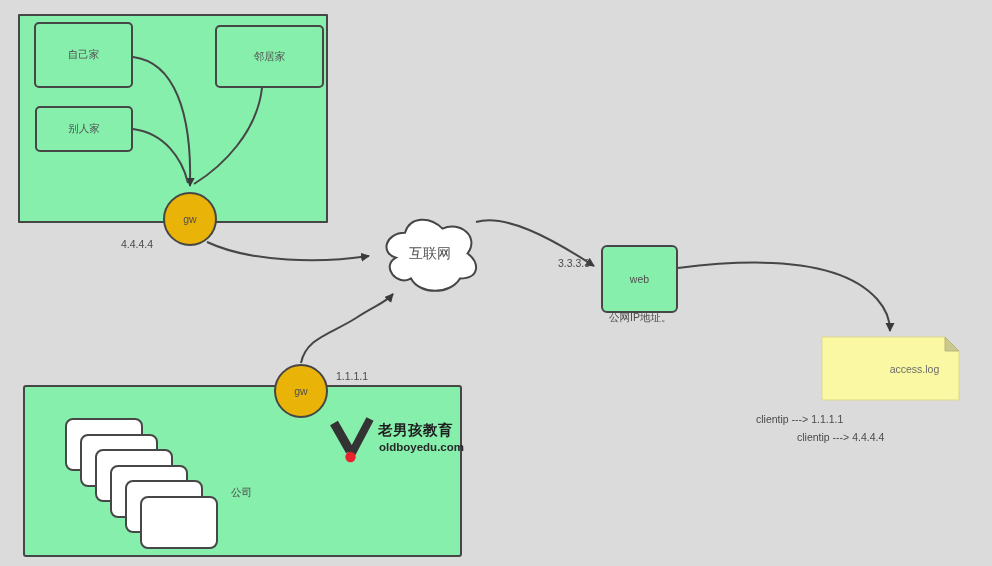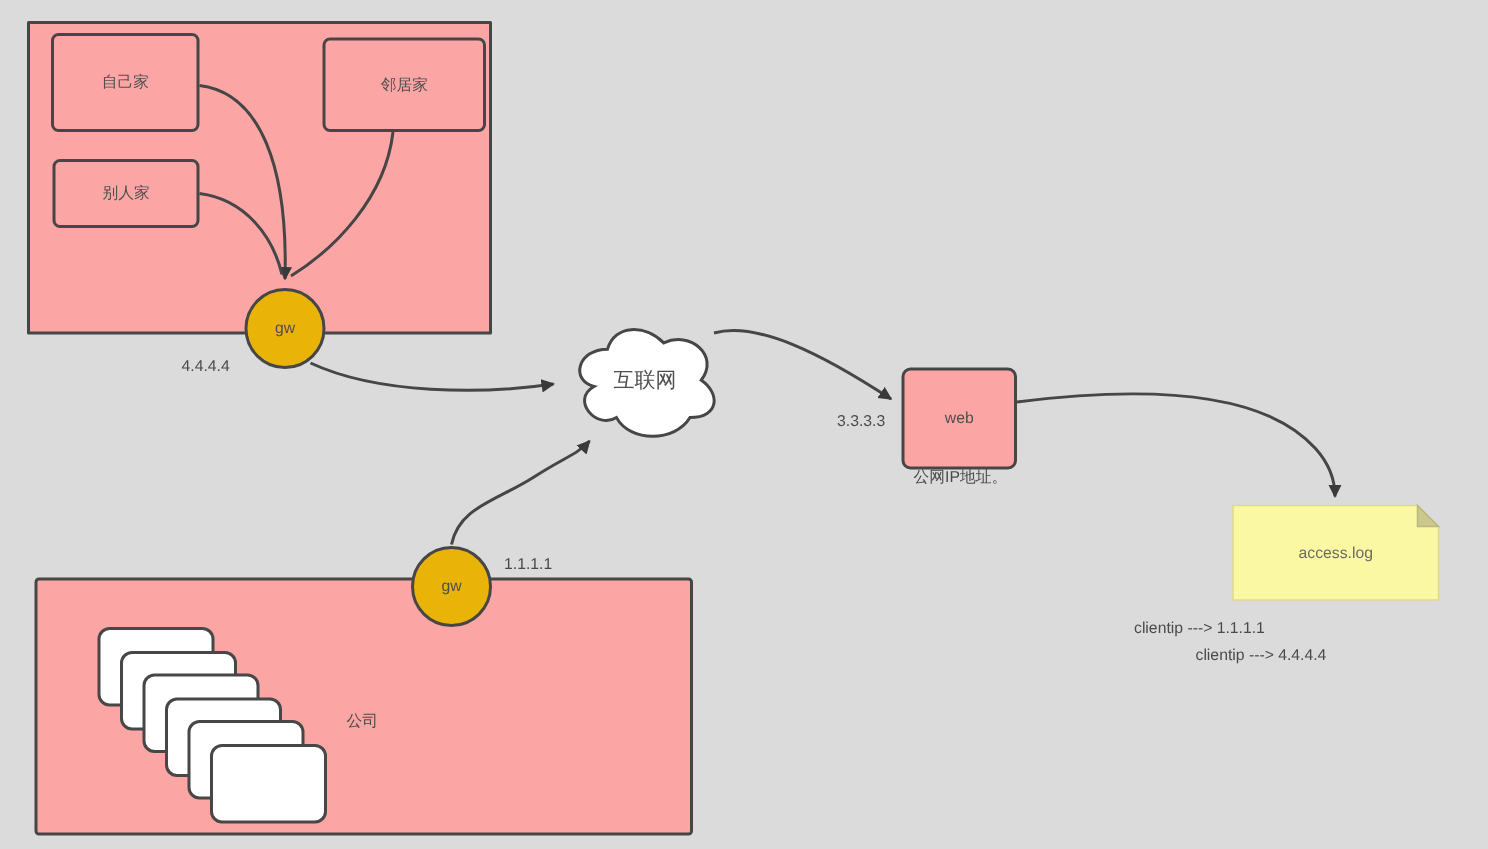--- a/index.html
+++ b/index.html
@@ -1,55 +1,55 @@
 <!DOCTYPE html>
 <html><head>
 <meta charset="utf-8">
 <style>
   html,body{margin:0;padding:0;}
   body{font-family:"Liberation Sans","DejaVu Sans",sans-serif;background:#dbdbdb;}
   .canvas{position:relative;width:992px;height:566px;background:#dbdbdb;overflow:hidden;}
 
-  .shape{position:absolute;box-sizing:border-box;background:#fca5a5;border:2px solid #464646;}
+  .shape{position:absolute;box-sizing:border-box;background:#86efac;border:2px solid #464646;}
   .lbl{position:absolute;color:#4a4a4a;font-size:10.5px;white-space:nowrap;}
 
   
   .home-group{left:18px;top:14px;width:310px;height:209px;border-radius:1px;}
   .own-home{left:34px;top:22px;width:99px;height:66px;border-radius:5px;}
   .neighbor-home{left:215px;top:25px;width:109px;height:63px;border-radius:5px;}
   .others-home{left:35px;top:106px;width:98px;height:46px;border-radius:5px;}
   .node-box{display:flex;align-items:center;justify-content:center;font-size:10.5px;color:#4f4f4f;}
 
   
   .gw-circle{position:absolute;box-sizing:border-box;width:54px;height:54px;border-radius:50%;
              background:#eab308;border:2px solid #464646;display:flex;align-items:center;
              justify-content:center;font-size:10.5px;color:#4f4f4f;}
   .gw-top{left:163px;top:192px;}
   .gw-bottom{left:274px;top:364px;}
 
   
   .ip-4444{left:121px;top:238px;}
   .ip-1111{left:336px;top:370px;}
-  .ip-3333{left:558px;top:275px;}
+  .ip-3333{left:558px;top:257px;}
   .public-ip-caption{left:609px;top:311px;}
   .clientip-1{left:756px;top:413px;}
   .clientip-2{left:797px;top:431px;}
 
   
   .web-box{left:601px;top:245px;width:77px;height:68px;border-radius:6px;}
 
   
   .cloud-label{left:380px;top:212px;width:100px;height:83px;display:flex;align-items:center;
                justify-content:center;position:absolute;font-size:14px;color:#4f4f4f;}
   .note-label{left:822px;top:337px;width:137px;height:63px;display:flex;align-items:center;
-              justify-content:center;position:absolute;font-size:10.5px;color:#6b6b6b;}
+              justify-content:center;position:absolute;font-size:10.5px;color:#6b6b6b;padding-left:24px;}
 
   
   .company-box{left:23px;top:385px;width:439px;height:172px;border-radius:3px;}
-  .company-label{left:231px;top:474px;font-family:Liberation Mono, monospace;}
+  .company-label{left:231px;top:486px;font-family:Liberation Mono, monospace;}
   .computer-stack{position:absolute;left:65px;top:418px;width:155px;height:132px;}
   .computer{position:absolute;box-sizing:border-box;width:78px;height:53px;background:#fff;
             border:2px solid #474747;border-radius:8px;}
   .computer:nth-child(1){left:0;top:0;}
   .computer:nth-child(2){left:15px;top:16px;}
   .computer:nth-child(3){left:30px;top:31px;}
   .computer:nth-child(4){left:45px;top:47px;}
   .computer:nth-child(5){left:60px;top:62px;}
   .computer:nth-child(6){left:75px;top:78px;}
 
@@ -130,14 +130,23 @@
   <div class="lbl ip-4444">4.4.4.4</div>
   <div class="lbl ip-1111">1.1.1.1</div>
   <div class="cloud-label">互联网</div>
   <div class="lbl ip-3333">3.3.3.3</div>
   <div class="lbl public-ip-caption">公网IP地址。</div>
   <div class="note-label">access.log</div>
   <div class="lbl clientip-1">clientip ---&gt; 1.1.1.1</div>
   <div class="lbl clientip-2">clientip ---&gt; 4.4.4.4</div>
   <div class="lbl company-label">公司</div>
 
+  <div class="logo">
+    <svg class="logo-icon" width="50" height="50" viewBox="0 0 50 50">
+      <line x1="6" y1="9" x2="22" y2="37" stroke="#333333" stroke-width="9"></line>
+      <line x1="42" y1="5" x2="23" y2="41" stroke="#333333" stroke-width="8"></line>
+      <circle cx="22.5" cy="43" r="5.2" fill="#e7222b"></circle>
+    </svg>
+    <div class="logo-title">老男孩教育</div>
+    <div class="logo-domain">oldboyedu.com</div>
+  </div>
 
 </div>
 
 </body></html>

